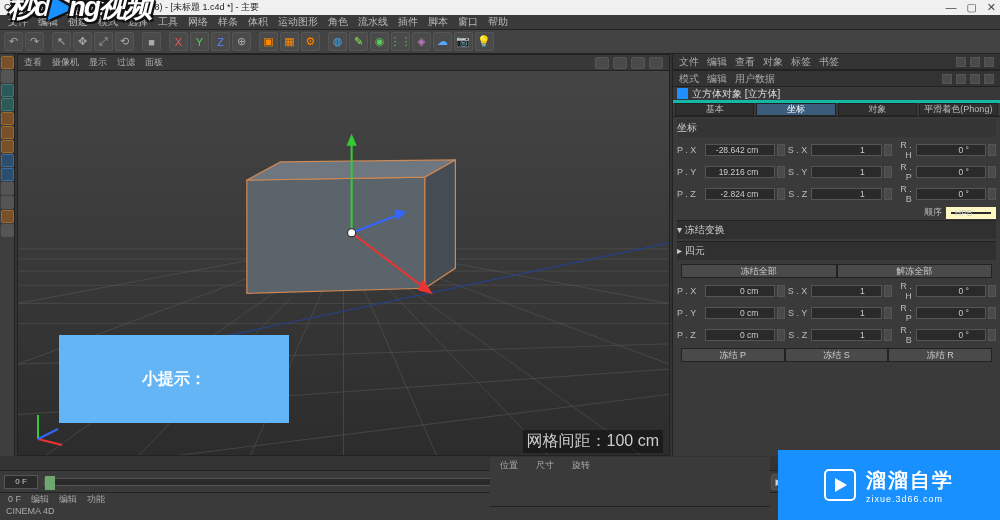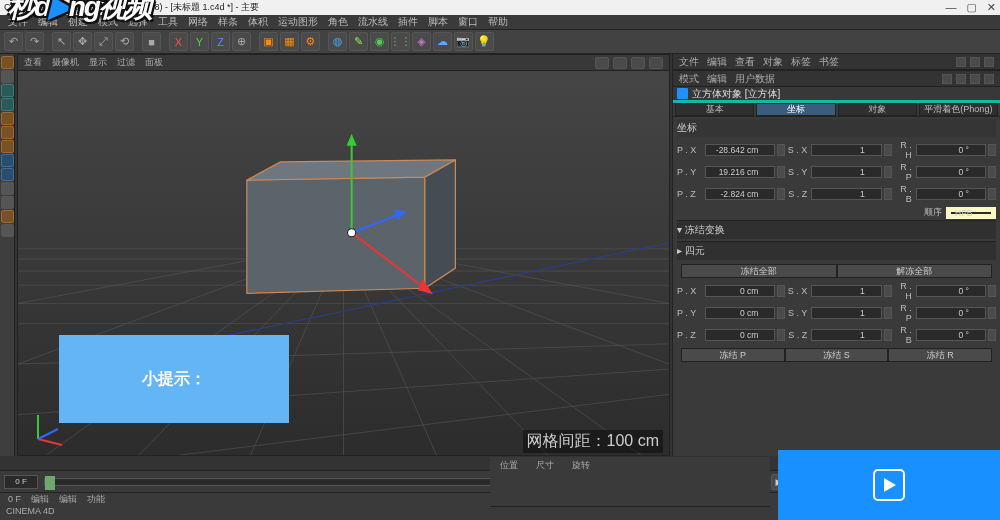--- a/index.html
+++ b/index.html
@@ -445,13 +445,17 @@
     <span>CINEMA 4D</span>
   </div>
 </div>
 
 <div class="watermark-bottom">
   <div class="wb-icon">
     <svg width="18" height="18" viewBox="0 0 18 18">
         <polygon points="4,2 16,9 4,16" fill="#fff"></polygon>
       </svg>
   </div>
+  <div class="wb-text">
+    <div class="big">溜溜自学</div>
+    <div class="small">zixue.3d66.com</div>
+  </div>
 </div>
 
 </body></html>

